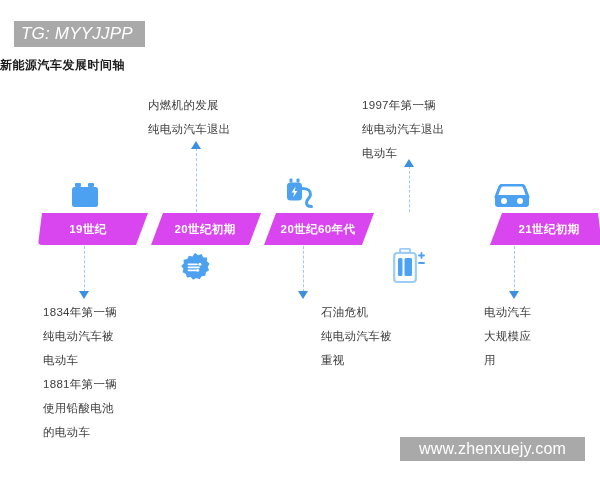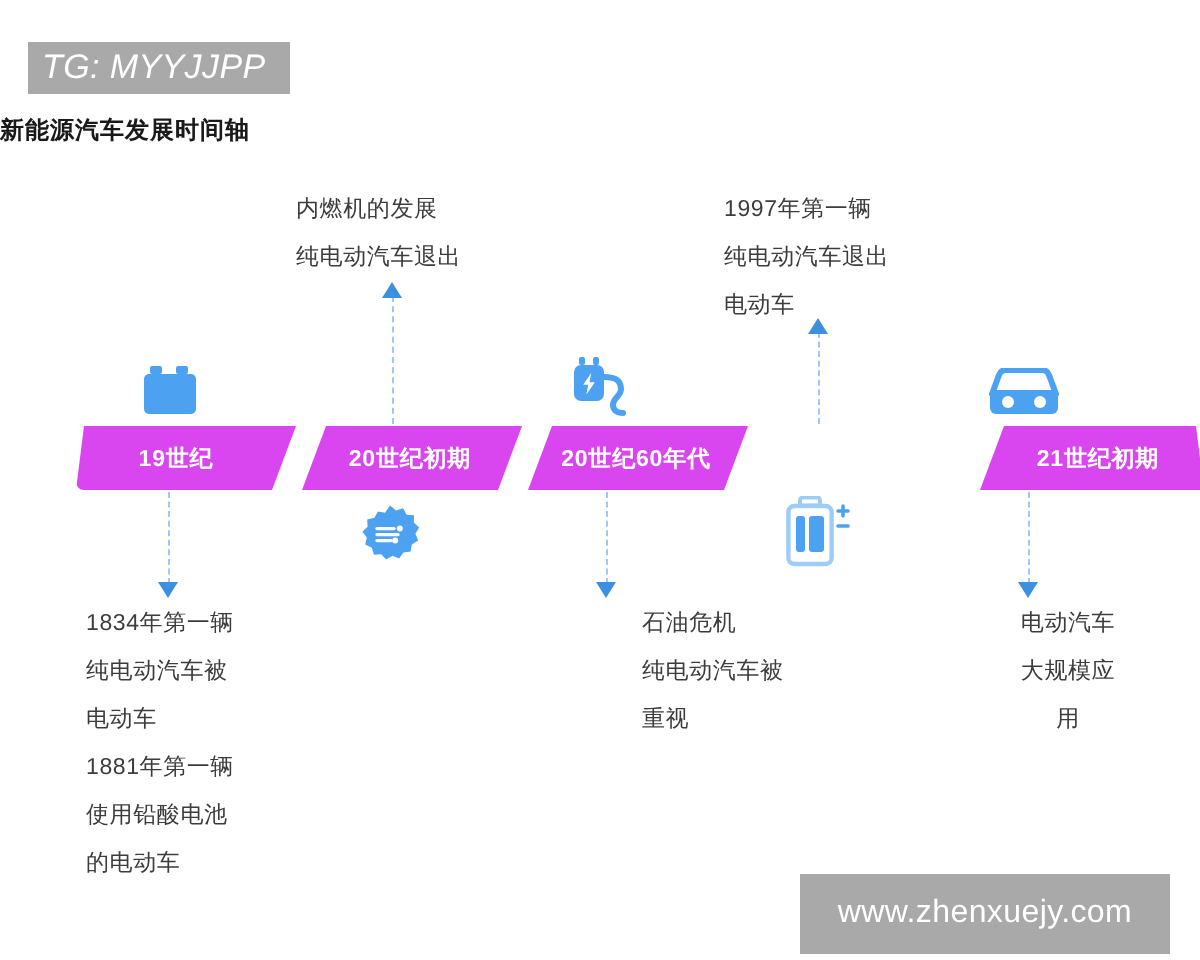--- a/index.html
+++ b/index.html
@@ -34,21 +34,21 @@
     height: 26px;
     justify-content: flex-start;
     padding-left: 7px;
     box-sizing: border-box;
     font-style: italic;
   }
   .wm-site {
     left: 400px;
     top: 437px;
     width: 185px;
-    height: 40px;
+    height: 24px;
     font-size: 16px;
   }
 
   
   .title {
     position: absolute;
     top: 57px;
     left: 0;
     width: 500px;
     text-align: left;
@@ -253,15 +253,15 @@
 
 <div class="note" style="left:43px; top:300px; width:120px;">1834年第一辆
 纯电动汽车被
 电动车
 1881年第一辆
 使用铅酸电池
 的电动车</div>
 <div class="note" style="left:277px; top:300px; width:120px;margin-left:44px;">石油危机
 纯电动汽车被
 重视</div>
-<div class="note" style="left:484px; top:300px; width:100px;text-align:center;">电动汽车
+<div class="note" style="left:484px; top:300px; width:100px;">电动汽车
 大规模应
 用</div>
 
 </body></html>

